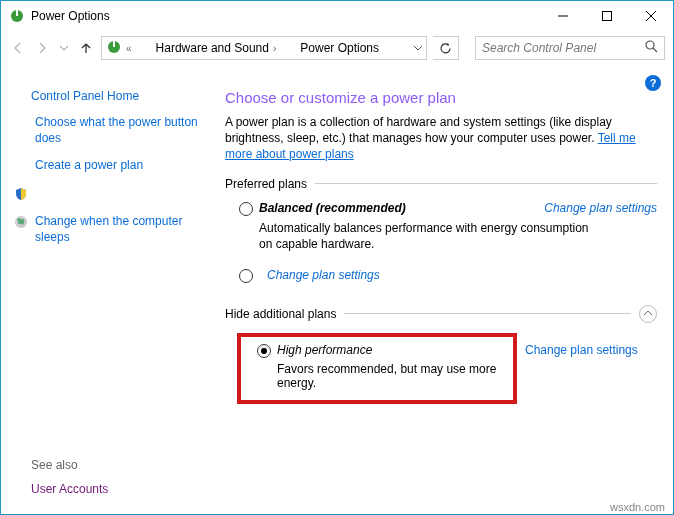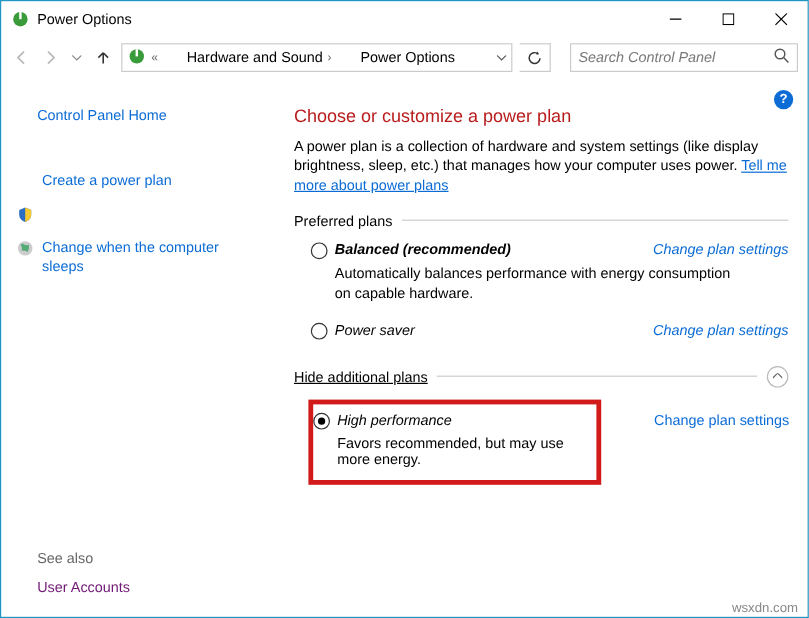--- a/index.html
+++ b/index.html
@@ -77,21 +77,20 @@
     font-weight: bold;
     font-size: 11px;
     display: flex;
     align-items: center;
     justify-content: center;
   }
   
   .content {
     display: flex;
     height: calc(100% - 64px);
-    gap: 20px;
   }
   .sidebar {
     width: 216px;
     padding: 18px 8px 8px 12px;
     display: flex;
     flex-direction: column;
   }
   .sidebar h4 {
     margin: 6px 0 12px 18px;
     font-size: 12px;
@@ -110,21 +109,21 @@
   .side-link .icon-slot { width: 16px; height:16px; flex-shrink:0; display:flex; align-items:center; justify-content:center; }
   .seealso { margin-top: auto; margin-bottom: 10px; }
   .seealso .hdr { color: #666; margin: 0 0 10px 18px; font-size:12px; }
   .seealso .lnk { color: #701a75; margin-left: 18px; font-size:12px;}
   .main {
     flex: 1;
     padding: 18px 16px 8px 8px;
     position: relative;
   }
   .main h1 {
-    color: #b91c1c;
+    color: #8b5cf6;
     font-weight: normal;
     font-size: 15px;
     margin: 6px 0 8px 0;
   }
   .desc { font-size: 12px; line-height: 1.35; margin-bottom: 14px; }
   .desc a { color: #0b6cd6; text-decoration: underline; }
   .section-label {
     font-size: 12px;
     color: #000;
     display: flex;
@@ -132,28 +131,28 @@
     gap: 8px;
     margin: 4px 0 10px 0;
   }
   .section-label .line { flex:1; height:1px; background:#ccc; }
   .plan-row { display: flex; align-items: center; margin-bottom: 4px; padding-left: 14px; font-style: italic; }
   .plan-row .radio { width:14px; height:14px; border:1px solid #333; border-radius:50%; margin-right:6px; margin-top:1px; flex-shrink:0; position:relative;}
   .radio.checked::after { content:""; position:absolute; width:6px; height:6px; border-radius:50%; background:#000; left:3px; top:3px;}
   .plan-row .plan-name { font-weight: bold; font-size:12px; flex:1; }
   .plan-row .change { color:#0b6cd6; font-size:12px; white-space:nowrap; margin-left:8px;}
   .plan-desc { font-size:12px; margin: 2px 0 16px 34px; line-height:1.35; max-width: 330px;}
-  .hide-row { display:flex; align-items:center; gap:8px; margin: 22px 0 10px 0; text-decoration: underline;}
+  .hide-row { display:flex; align-items:center; gap:8px; margin: 22px 0 10px 0;}
   .hide-row .line { flex:1; height:1px; background:#ccc;}
   .expander { width:18px; height:18px; border:1px solid #bbb; border-radius:50%; display:flex; align-items:center; justify-content:center; color:#666; font-size:10px;}
   .high-box {
     border: 4px solid #d21a1a;
-    padding: 6px 6px 10px 0;
+    padding: 6px 6px 10px 16px;
     margin-left: 8px;
-    width: 244px;
+    width: 280px;
   }
   .high-row { display:flex; align-items:flex-start; position:relative;}
   .high-change { position:absolute; left: 296px; top: 10px; color:#0b6cd6; font-size:12px; white-space:nowrap;}
   .high-wrap { position: relative; margin-left: 4px;}
   .watermark { position:absolute; bottom:1px; right:8px; font-size:11px; color:#888;}
 </style>
 </head>
 <body>
 
 <div class="titlebar">
@@ -241,20 +240,21 @@
 
 <div class="help-icon">?</div>
 
 <div class="content">
 
   <div class="sidebar">
     <h4>Control Panel Home</h4>
 
     <div class="side-link">
       <span class="icon-slot"></span>
+      <span>Choose what the power button does</span>
     </div>
     <div class="side-link">
       <span class="icon-slot"></span>
       <span>Create a power plan</span>
     </div>
     <div class="side-link">
       <span class="icon-slot">
         <svg width="14" height="14" viewBox="0 0 14 14">
             <path d="M7 1 L12 3 L12 7 C12 10 9.5 12.5 7 13 C4.5 12.5 2 10 2 7 L2 3 Z" fill="#2b6cc4"></path>
             <path d="M7 1 L12 3 L12 7 C12 10 9.5 12.5 7 13 Z" fill="#f3c92f"></path>
@@ -290,21 +290,20 @@
 
     <div class="plan-row">
       <span class="radio"></span>
       <span class="plan-name">Balanced (recommended)</span>
       <span class="change">Change plan settings</span>
     </div>
     <div class="plan-desc">Automatically balances performance with energy consumption on capable hardware.</div>
 
     <div class="plan-row">
       <span class="radio"></span>
-      <span class="plan-name" style="font-weight:normal">Power saver</span>
       <span class="change">Change plan settings</span>
     </div>
 
     <div class="hide-row">
       <span>Hide additional plans</span>
       <span class="line"></span>
       <span class="expander">
         <svg width="8" height="5" viewBox="0 0 8 5">
             <path d="M0 4 L4 0 L8 4" fill="none" stroke="#666" stroke-width="1"></path>
           </svg>

